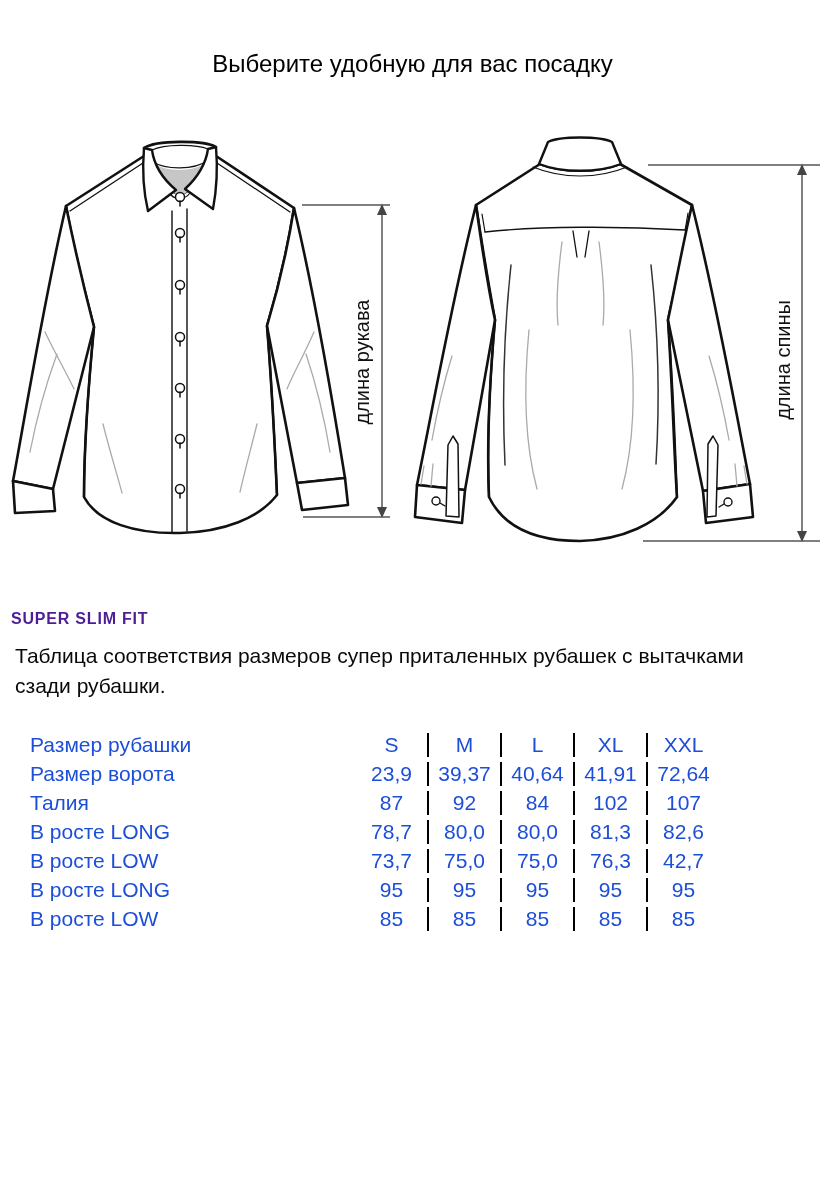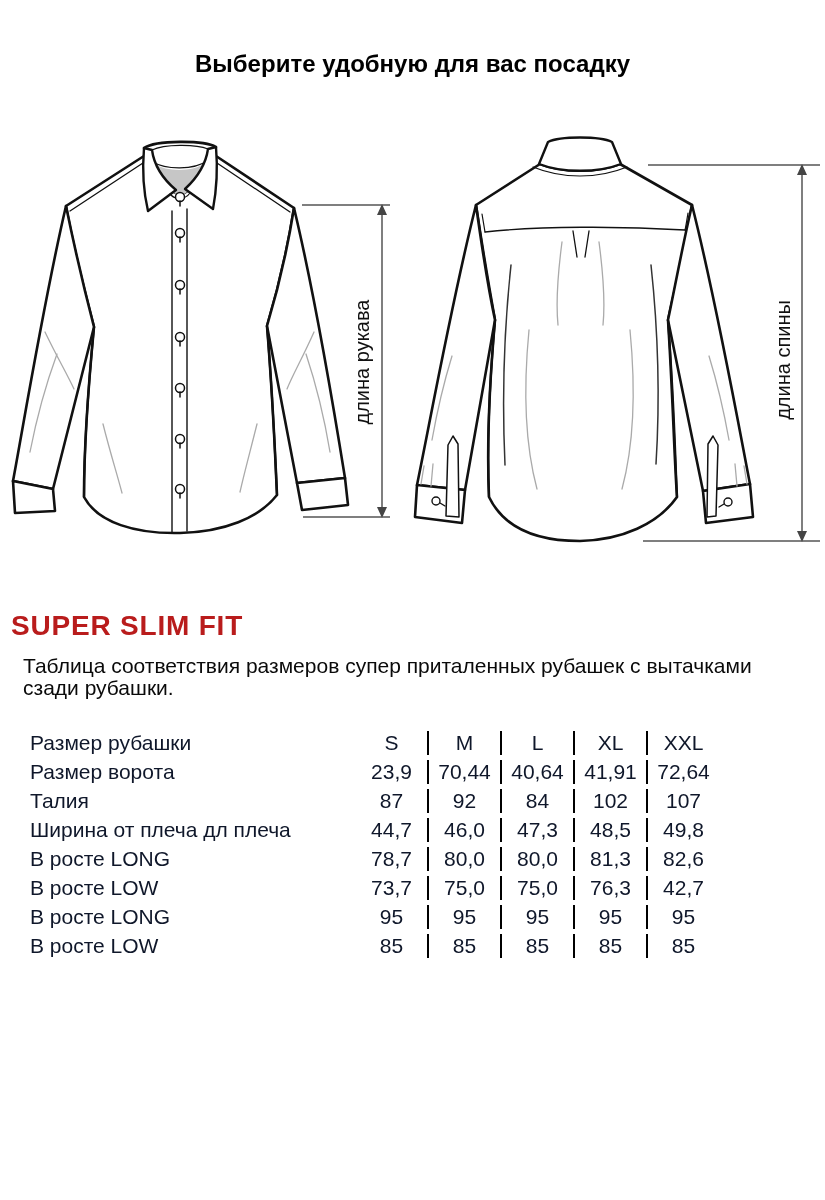--- a/index.html
+++ b/index.html
@@ -4,35 +4,35 @@
 <style>
   html,body{margin:0;padding:0;}
   body{
     width:825px;height:1200px;position:relative;
     background:#ffffff;color:#000;
     font-family:"Liberation Sans", sans-serif;
     overflow:hidden;
   }
   .page-title{
     position:absolute;top:50px;left:0;width:825px;
-    text-align:center;font-size:24px;font-weight:700;color:#000;
+    text-align:center;font-size:24px;font-weight:400;color:#000;
   }
   .figure-svg{position:absolute;top:0;left:0;}
   .content{position:absolute;top:610px;left:11px;width:802px;}
   .fit-heading{
-    font-size:28px;font-weight:bold;letter-spacing:0.8px;
-    margin:0 0 13px 0;color:#b91c1c;
+    font-size:16px;font-weight:bold;letter-spacing:0.8px;
+    margin:0 0 13px 0;color:#4c1d95;
   }
   .fit-desc{
-    font-size:21px;line-height:22px;margin:12px;color:#0a0a0a;
+    font-size:21px;line-height:30px;margin:4px;color:#0a0a0a;
     white-space:pre-line;
   }
   table.size-table{
     border-collapse:separate;border-spacing:0 5px;
-    margin:27px 0 0 19px;font-size:21px;color:#0f172a;
+    margin:27px 0 0 19px;font-size:21px;color:#1d4ed8;
     table-layout:fixed;
   }
   table.size-table td{padding:0;line-height:24px;vertical-align:middle;}
   td.row-label{width:326px;text-align:left;white-space:pre-line;}
   td.size-val{width:71px;text-align:center;}
   td.sep{border-left:2px solid #000;}
   text.dim-label{
     font-family:"Liberation Sans", sans-serif;
     font-size:20px;fill:#111;
   }
@@ -179,42 +179,34 @@
         <td class="row-label">Размер рубашки</td>
         <td class="size-val">S</td>
         <td class="size-val sep">M</td>
         <td class="size-val sep">L</td>
         <td class="size-val sep">XL</td>
         <td class="size-val sep">XXL</td>
       </tr>
       <tr>
         <td class="row-label">Размер ворота</td>
         <td class="size-val">23,9</td>
-        <td class="size-val sep">70,44</td>
+        <td class="size-val sep">39,37</td>
         <td class="size-val sep">40,64</td>
         <td class="size-val sep">41,91</td>
         <td class="size-val sep">72,64</td>
       </tr>
       <tr>
         <td class="row-label">Талия</td>
         <td class="size-val">87</td>
         <td class="size-val sep">92</td>
         <td class="size-val sep">84</td>
         <td class="size-val sep">102</td>
         <td class="size-val sep">107</td>
       </tr>
       <tr>
-        <td class="row-label">Ширина от плеча дл плеча</td>
-        <td class="size-val">44,7</td>
-        <td class="size-val sep">46,0</td>
-        <td class="size-val sep">47,3</td>
-        <td class="size-val sep">48,5</td>
-        <td class="size-val sep">49,8</td>
-      </tr>
-      <tr>
         <td class="row-label">В росте LONG</td>
         <td class="size-val">78,7</td>
         <td class="size-val sep">80,0</td>
         <td class="size-val sep">80,0</td>
         <td class="size-val sep">81,3</td>
         <td class="size-val sep">82,6</td>
       </tr>
       <tr>
         <td class="row-label">В росте LOW</td>
         <td class="size-val">73,7</td>

